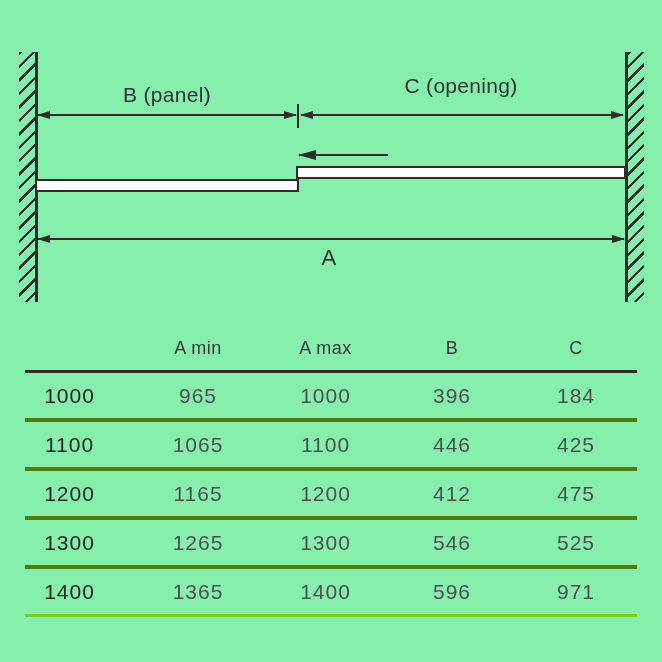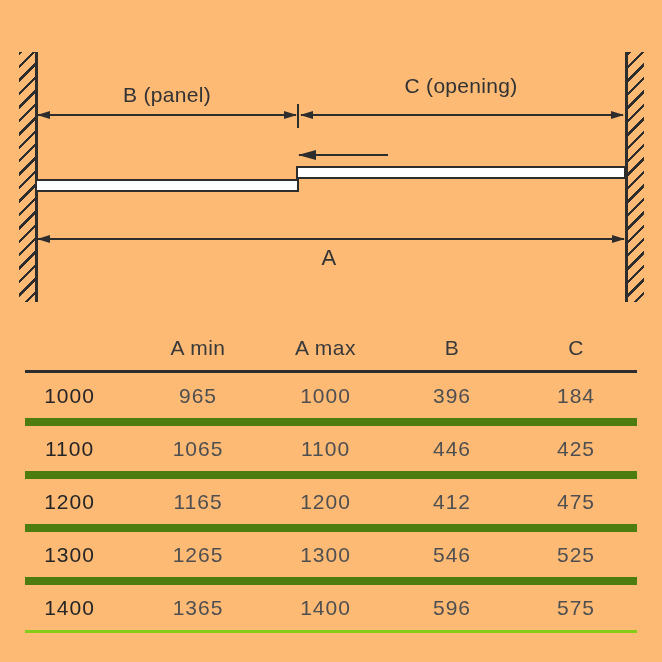--- a/index.html
+++ b/index.html
@@ -1,17 +1,17 @@
 <!DOCTYPE html>
 <html><head>
 <meta charset="utf-8">
 <style>
   html,body { margin:0; padding:0; background:#ffffff; }
   .canvas {
-    position:relative; width:662px; height:662px; background:#fdba74;
+    position:relative; width:662px; height:662px; background:#86efac;
     font-family:"Liberation Sans", sans-serif; overflow:hidden;
   }
 
   
   .diagram { position:absolute; left:0; top:0; width:662px; height:320px; }
 
   .wall-hatch {
     position:absolute; top:52px; width:16px; height:250px;
     background:repeating-linear-gradient(135deg, #2d2d2e 0 2.4px, transparent 2.4px 9.5px);
   }
@@ -53,23 +53,23 @@
   .label-a { left:329px; top:245px; font-size:22px; }
 
   
   .dtable { position:absolute; left:25px; top:326px; width:612px; color:#4e4f51; }
   .trow {
     display:grid; grid-template-columns:109px 128px 127px 126px 122px;
     align-items:center; text-align:center; letter-spacing:1px;
   }
   .trow.head {
     height:44px; border-bottom:3px solid #2d2d2e;
-    font-size:21px; color:#38393b; letter-spacing:0.5px;
+    font-size:18px; color:#38393b; letter-spacing:0.5px;
   }
-  .trow.body { height:45px; border-bottom:8px solid #4d7c0f; font-size:21px; }
+  .trow.body { height:45px; border-bottom:4px solid #4d7c0f; font-size:21px; }
   .trow.body.last { border-bottom:3px solid #84cc16; }
   .cell-size { color:#252527; padding-right:20px; }
 </style>
 </head>
 <body>
 
 <div class="canvas">
 
   <div class="diagram">
     <div class="wall-hatch left"></div>
@@ -144,17 +144,17 @@
       <div>1300</div>
       <div>546</div>
       <div>525</div>
     </div>
 
     <div class="trow body last">
       <div class="cell-size">1400</div>
       <div>1365</div>
       <div>1400</div>
       <div>596</div>
-      <div>575</div>
+      <div>971</div>
     </div>
 
   </div>
 </div>
 
 </body></html>

